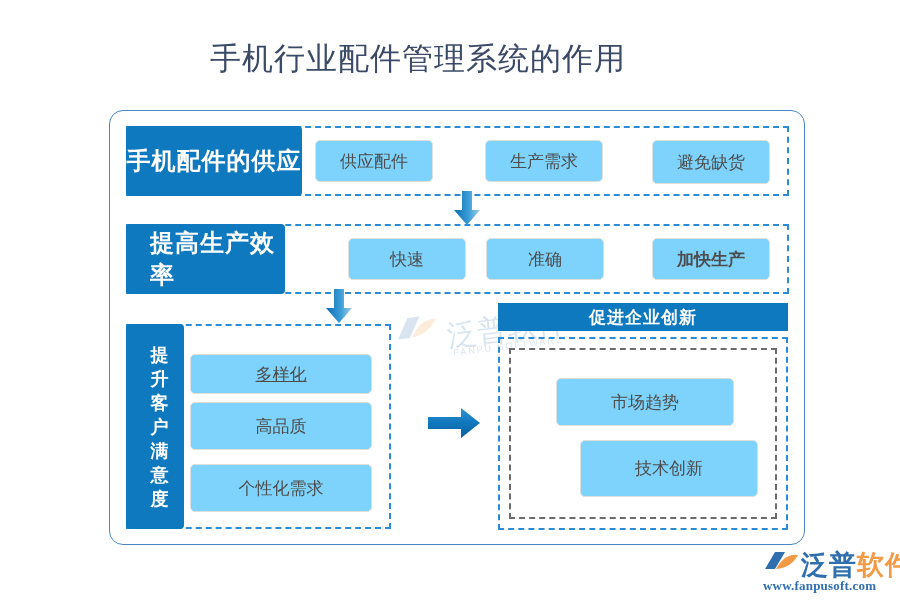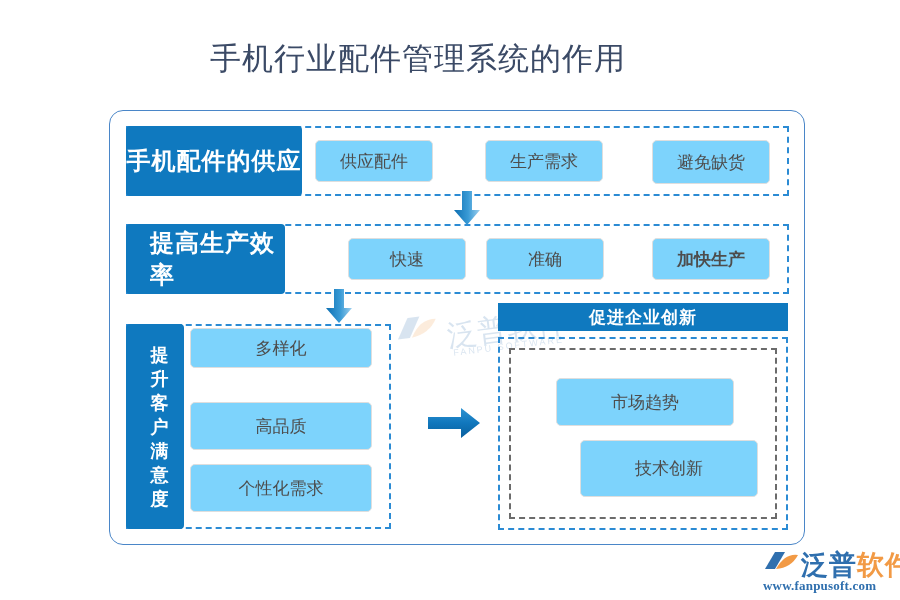--- a/index.html
+++ b/index.html
@@ -175,21 +175,21 @@
     font-family: "Liberation Serif", "DejaVu Serif", serif;
   }
   .vert-head span {
     display: block;
     width: 22px;
     line-height: 24px;
     text-align: center;
     word-break: break-all;
     margin-left: 9px;
   }
-  .l3c1 { left: 190px; top: 328px; width: 182px; height: 40px; }
+  .l3c1 { left: 190px; top: 354px; width: 182px; height: 40px; text-decoration: underline; }
   .l3c2 { left: 190px; top: 402px; width: 182px; height: 48px; }
   .l3c3 { left: 190px; top: 464px; width: 182px; height: 48px; }
 
   
   .right-head {
     position: absolute;
     left: 498px;
     top: 303px;
     width: 290px;
     height: 28px;

